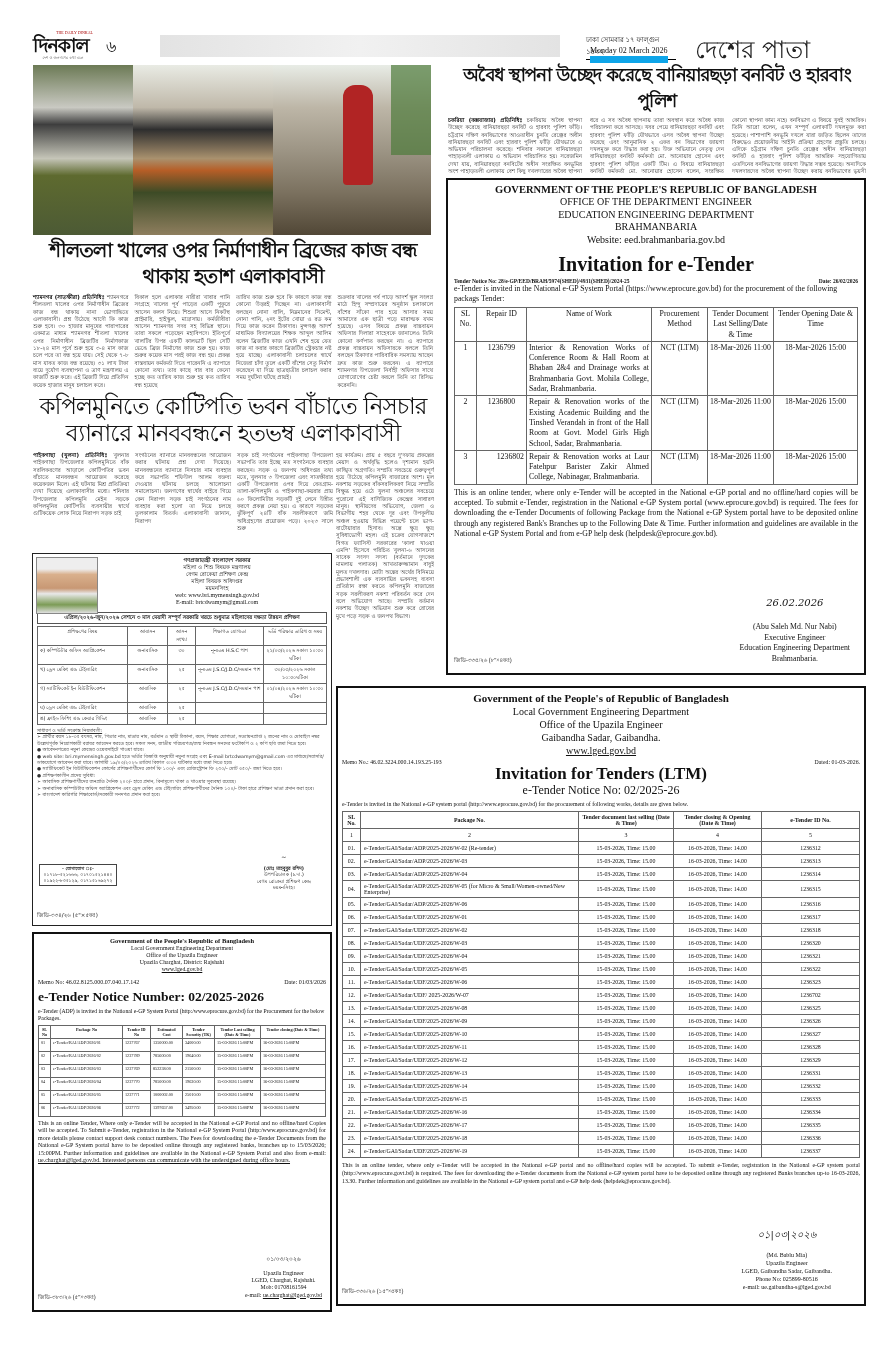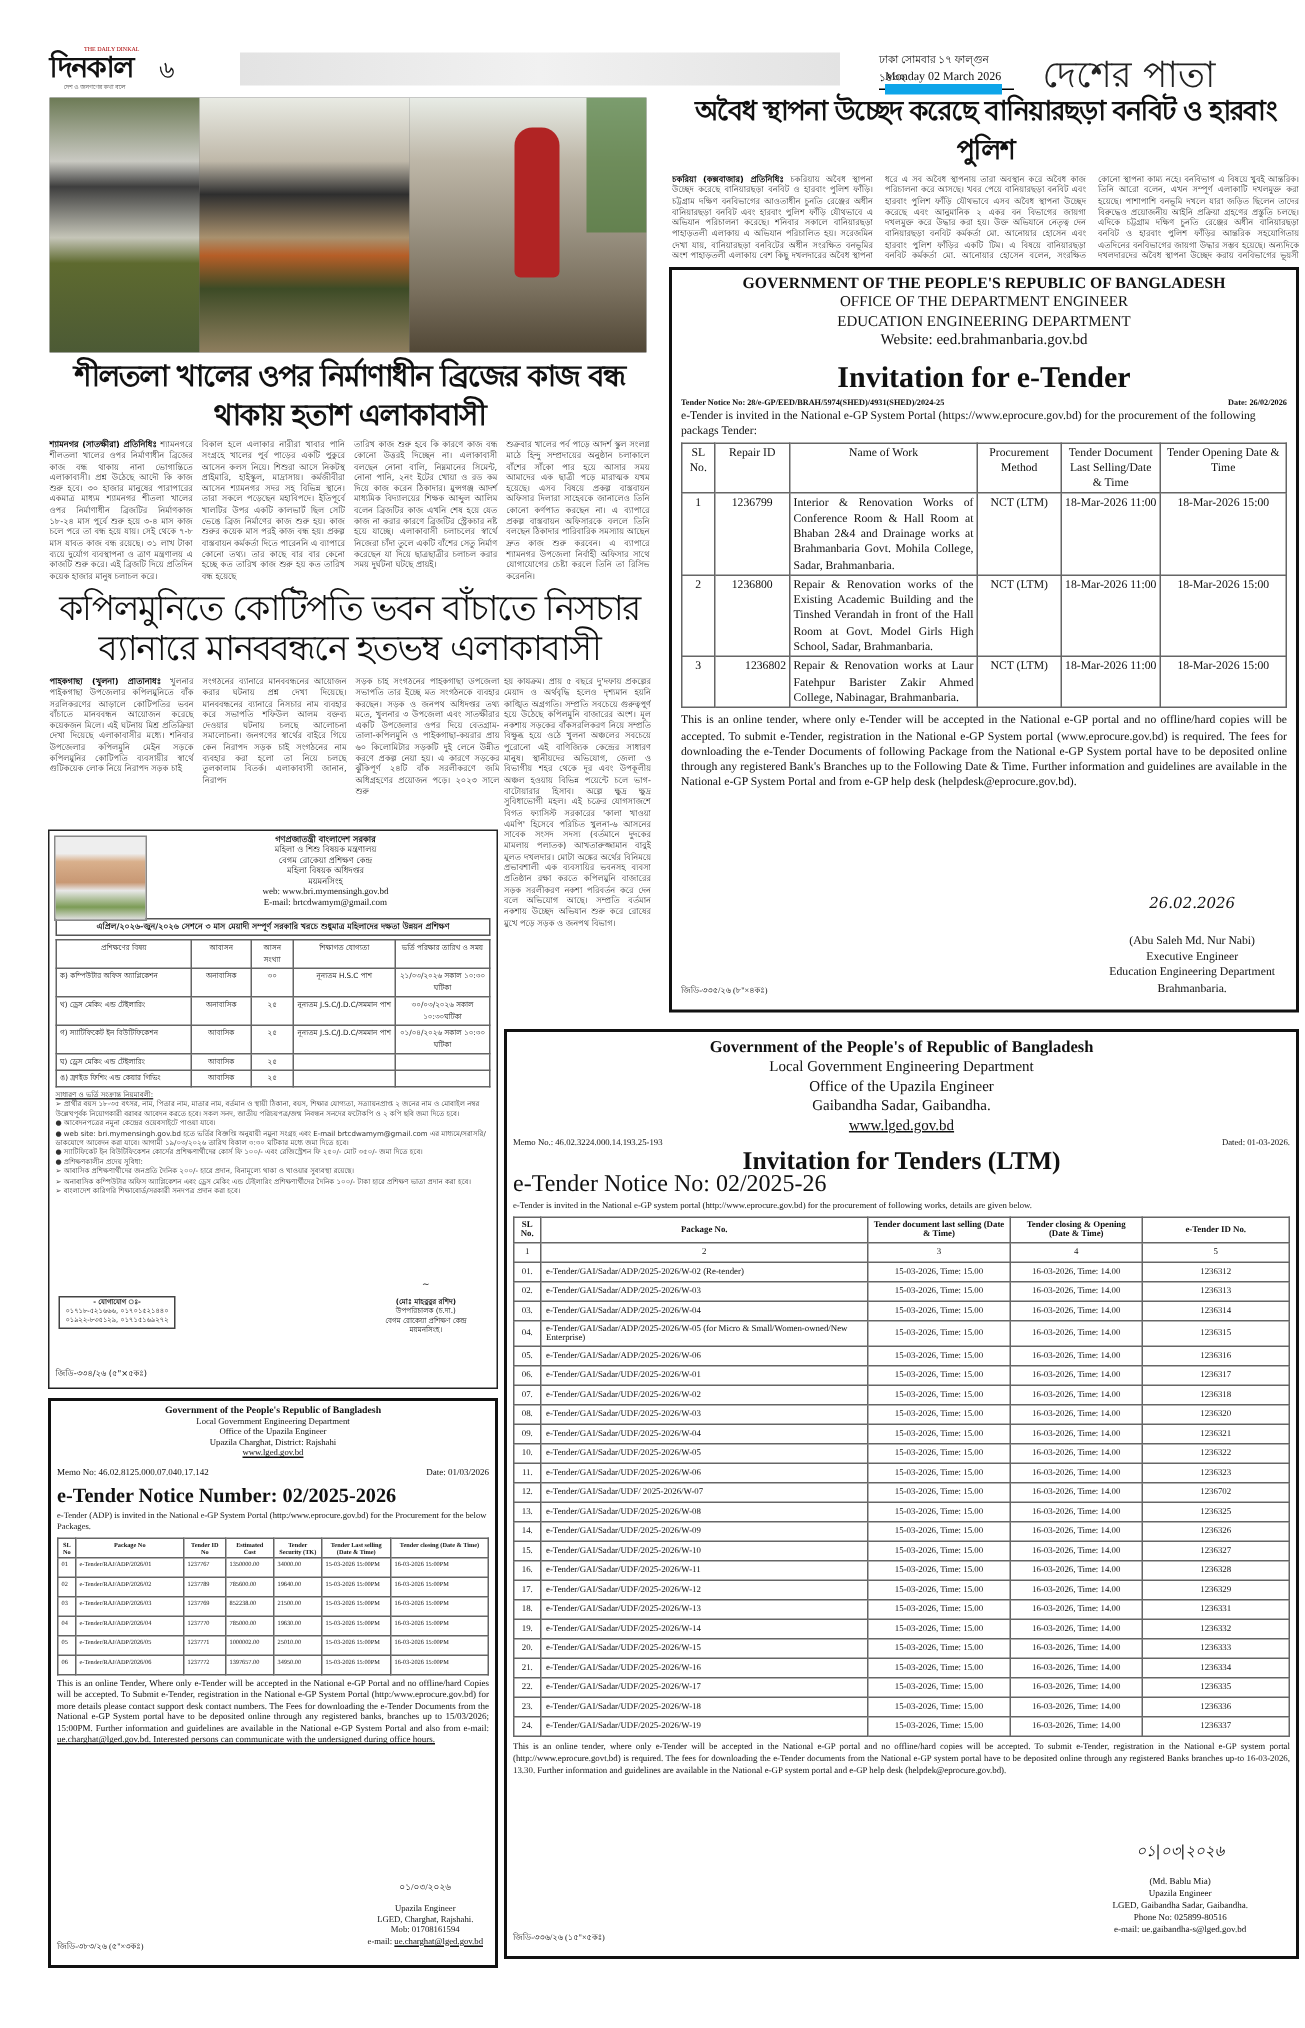--- a/index.html
+++ b/index.html
@@ -47,21 +47,21 @@
 #t1 .sig{position:absolute;right:14px;top:418px;text-align:center;font-size:7.8px;line-height:10.5px}
 #t1 .sig-mark{font-family:"DejaVu Serif",serif;font-style:italic;font-size:10px;height:24px}
 #t1 .code{position:absolute;left:6px;bottom:8px;font-size:5.5px}
 
 #t2{left:336px;top:686px;width:530px;height:620px;padding:3px 4px}
 #t2 .h1{font-size:11px;font-weight:bold;text-align:center;line-height:14px}
 #t2 .h2{font-size:10px;text-align:center;line-height:13px}
 #t2 .link{text-decoration:underline}
 #t2 .meta{display:flex;justify-content:space-between;font-size:5.8px;margin-top:2px}
 #t2 .big{font-size:17px;font-weight:bold;text-align:center;line-height:18px}
-#t2 .notice{font-size:16px;line-height:14px}
+#t2 .notice{font-size:12px;text-align:center;line-height:14px}
 #t2 .intro{font-size:5.8px;margin-top:3px;line-height:8px}
 #t2 table{font-size:5.9px;margin-top:3px}
 #t2 td,#t2 th{padding:2px 3px;height:13px;vertical-align:middle}
 #t2 th{font-weight:bold;text-align:center}
 #t2 td.cn{text-align:center}
 #t2 .foot{font-size:5.9px;line-height:8px;text-align:justify;margin-top:3px}
 #t2 .sig{position:absolute;right:32px;top:543px;text-align:center;font-size:6px;line-height:8px}
 #t2 .sig-mark{font-family:"DejaVu Serif",serif;font-style:italic;font-size:10px;height:20px}
 #t2 .code{position:absolute;left:4px;bottom:8px;font-size:5.5px}
 
@@ -145,20 +145,21 @@
   <div class="col-text" style="flex:1"><b>পাইকগাছা (খুলনা) প্রতিনিধিঃ</b> <span>খুলনার পাইকগাছা উপজেলার কপিলমুনিতে বাঁক সরলিকরণের আড়ালে কোটিপতির ভবন বাঁচাতে মানববন্ধন আয়োজন করেছে কয়েকজন মিলে। এই ঘটনায় মিশ্র প্রতিক্রিয়া দেখা দিয়েছে এলাকাবাসীর মধ্যে। শনিবার উপজেলার কপিলমুনি মেইন সড়কে কপিলমুনির কোটিপতি ব্যবসায়ীর স্বার্থে গুটিকয়েক লোক নিয়ে নিরাপদ সড়ক চাই</span></div>
   <div class="col-text" style="flex:1">সংগঠনের ব্যানারে মানববন্ধনের আয়োজন করার ঘটনায় প্রশ্ন দেখা দিয়েছে। মানববন্ধনের ব্যানারে নিসচার নাম ব্যবহার করে সভাপতি শফিউল আলম বক্তব্য দেওয়ার ঘটনায় চলছে আলোচনা সমালোচনা। জনগণের স্বার্থের বাইরে গিয়ে কেন নিরাপদ সড়ক চাই সংগঠনের নাম ব্যবহার করা হলো তা নিয়ে চলছে তুলকালাম বিতর্ক। এলাকাবাসী জানান, নিরাপদ</div>
   <div class="col-text" style="flex:1">সড়ক চাই সংগঠনের পাইকগাছা উপজেলা সভাপতি তার ইচ্ছে মত সংগঠনকে ব্যবহার করছেন। সড়ক ও জনপথ অধিদপ্তর তথ্য মতে, খুলনার ৩ উপজেলা এবং সাতক্ষীরার একটি উপজেলার ওপর দিয়ে বেতগ্রাম-তালা-কপিলমুনি ও পাইকগাছা-কয়রার প্রায় ৬০ কিলোমিটার সড়কটি দুই লেনে উন্নীত করণে প্রকল্প নেয়া হয়। এ কারণে সড়কের ঝুঁকিপূর্ণ ২৪টি বাঁক সরলীকরণে জমি অধিগ্রহণের প্রয়োজন পড়ে। ২০২৩ সালে শুরু</div>
 </div>
 <div class="abs col-text" style="left:336px;top:452px;width:98px;height:230px;overflow:hidden">হয় কার্যক্রম। প্রায় ৫ বছরে দু'দফায় প্রকল্পের মেয়াদ ও অর্থবৃদ্ধি হলেও দৃশ্যমান হয়নি কাঙ্খিত অগ্রগতি। সম্প্রতি সবচেয়ে গুরুত্বপূর্ণ হয়ে উঠেছে কপিলমুনি বাজারের অংশ। মূল নকশায় সড়কের বাঁকসরলিকরণ নিয়ে সম্প্রতি বিক্ষুব্ধ হয়ে ওঠে খুলনা অঞ্চলের সবচেয়ে পুরোনো এই বাণিজ্যিক কেন্দ্রের সাধারণ মানুষ। স্থানীয়দের অভিযোগ, জেলা ও বিভাগীয় শহর থেকে দূর এবং উপকূলীয় অঞ্চল হওয়ায় বিভিন্ন পয়েন্টে চলে ভাগ-বাটোয়ারার হিসাব। অল্পে ক্ষুদ্র ক্ষুদ্র সুবিধাভোগী মহল। এই চক্রের যোগসাজশে বিগত ফ্যাসিস্ট সরকারের 'কালা খাওয়া এমপি' হিসেবে পরিচিত খুলনা-৬ আসনের সাবেক সংসদ সদস্য (বর্তমানে দুদকের মামলায় পলাতক) আখতারুজ্জামান বাবুই মূলত দখলদার। মোটা অঙ্কের অর্থের বিনিময়ে প্রভাবশালী এক ব্যবসায়ির ভবনসহ ব্যবসা প্রতিষ্ঠান রক্ষা করতে কপিলমুনি বাজারের সড়ক সরলীকরণ নকশা পরিবর্তন করে দেন বলে অভিযোগ আছে। সম্প্রতি বর্তমান নকশায় উচ্ছেদ অভিযান শুরু করে রোষের মুখে পড়ে সড়ক ও জনপথ বিভাগ।</div>
 
 <div id="t1" class="abs boxed-thick">
   <div class="h1">GOVERNMENT OF THE PEOPLE'S REPUBLIC OF BANGLADESH</div>
   <div class="h2">OFFICE OF THE DEPARTMENT ENGINEER</div>
   <div class="h2">EDUCATION ENGINEERING DEPARTMENT</div>
+  <div class="h2">BRAHMANBARIA</div>
   <div class="h2">Website: eed.brahmanbaria.gov.bd</div>
   <div class="big">Invitation for e-Tender</div>
   <div class="meta">
     <span>Tender Notice No: 28/e-GP/EED/BRAH/5974(SHED)/4931(SHED)/2024-25</span>
     <span>Date: 26/02/2026</span>
   </div>
   <div class="intro">e-Tender is invited in the National e-GP System Portal (https://www.eprocure.gov.bd) for the procurement of the following packags Tender:</div>
   <table>
     <thead>
         <tr>

